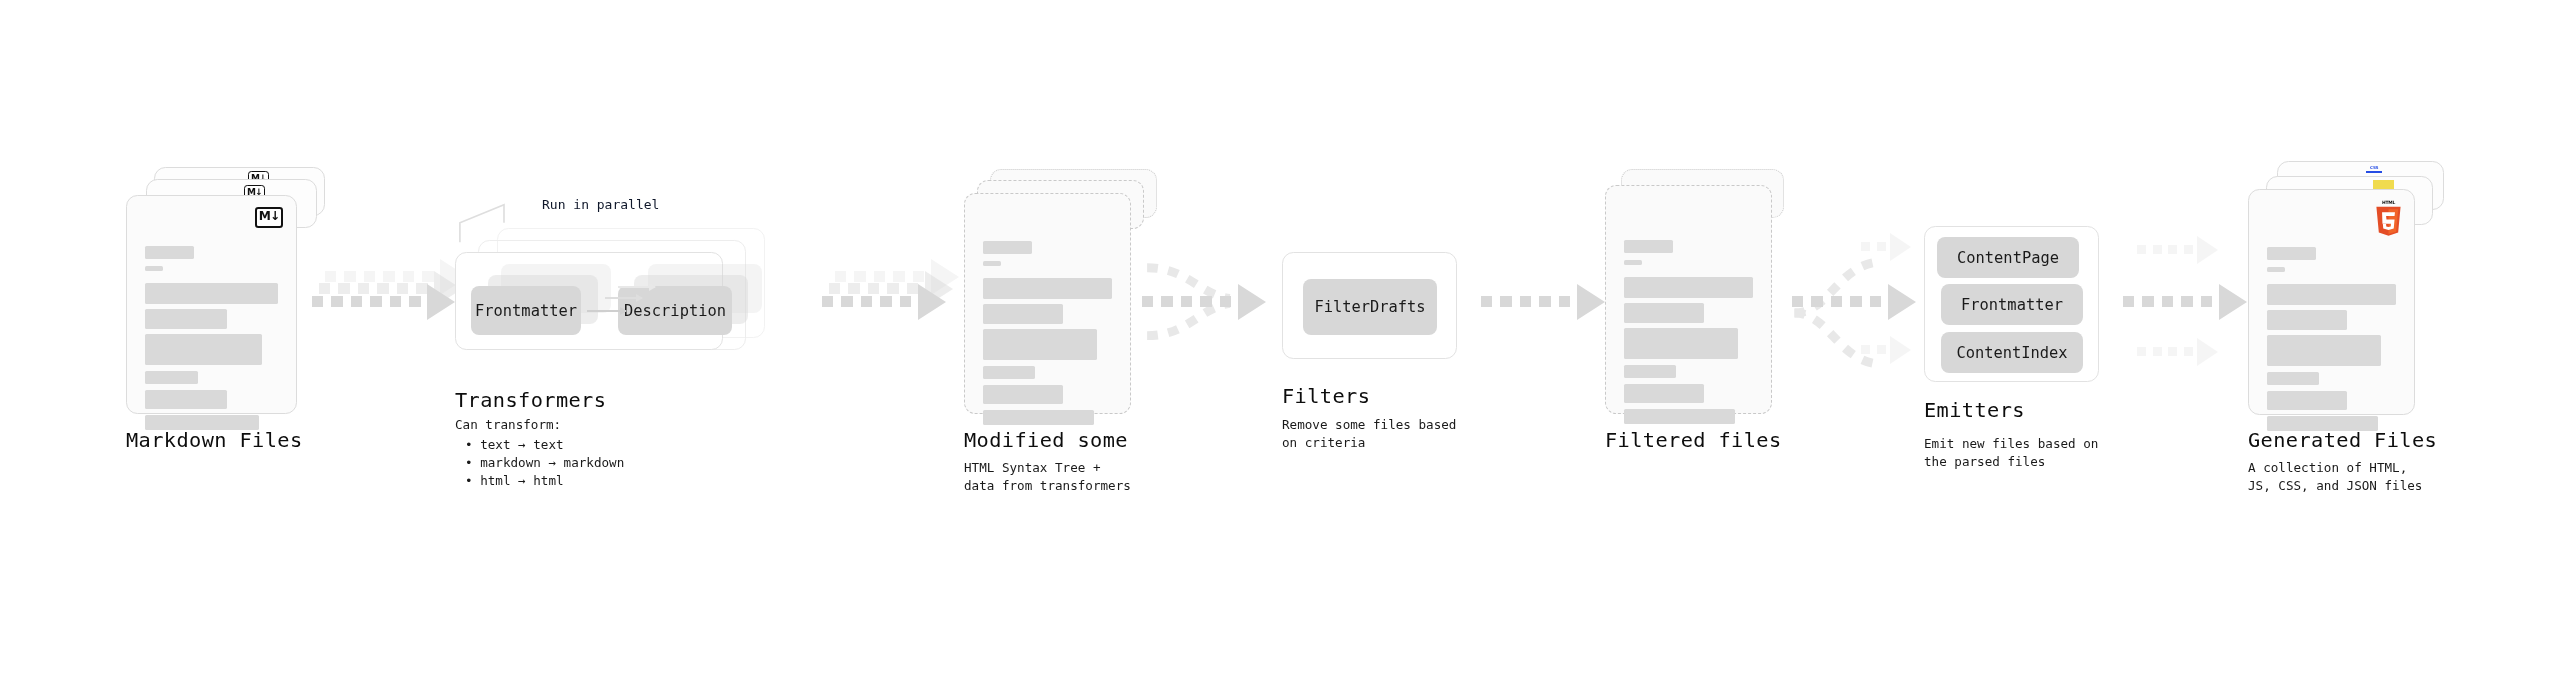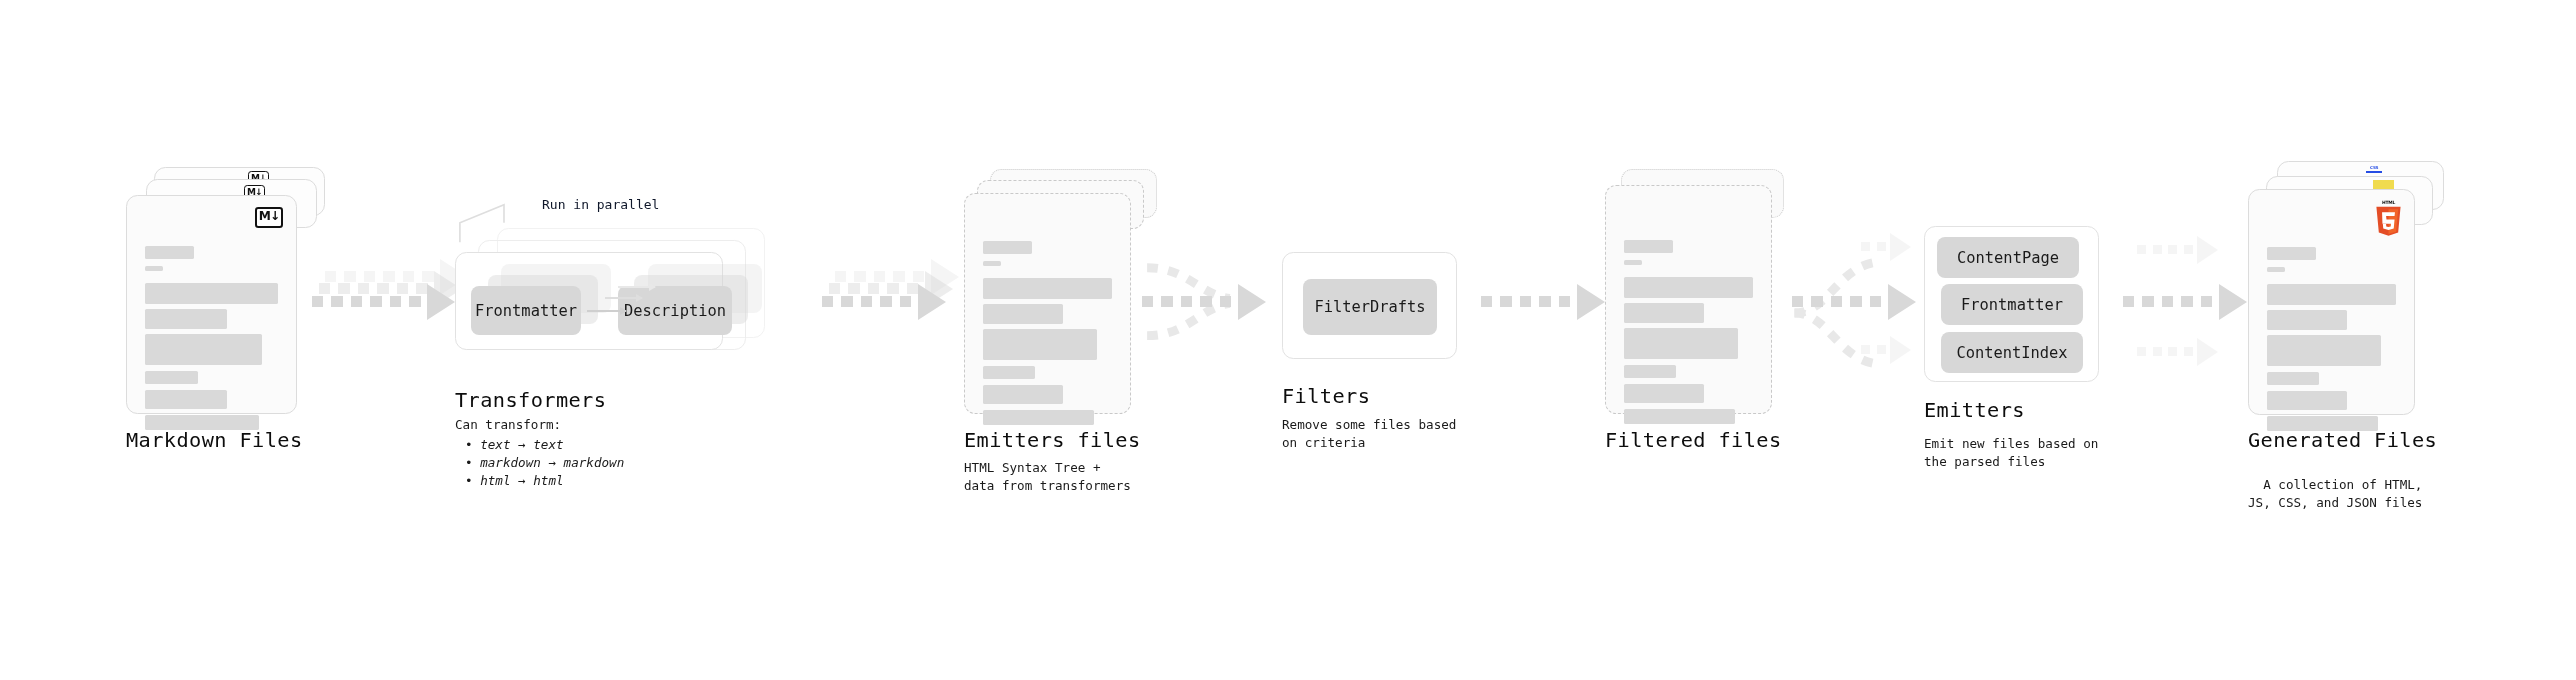--- a/index.html
+++ b/index.html
@@ -87,21 +87,21 @@
   .branch{position:absolute;pointer-events:none;}
 
   
   .title{
     position:absolute;white-space:nowrap;
     color:#0d0d0d;font-size:20.3px;letter-spacing:0.4px;
   }
   .sub{
     position:absolute;color:#1a1a1a;font-size:12.6px;line-height:18px;white-space:pre;
   }
-  .bullets{position:absolute;color:#1a1a1a;font-size:12.6px;line-height:18px;font-style:italic;}
+  .bullets{position:absolute;color:#1a1a1a;font-size:12.6px;line-height:18px;}
   .bullets .li{white-space:pre;}
 
   
   .parallel-label{
     position:absolute;color:#0f172a;font-size:13px;white-space:nowrap;margin-left:32px;
   }
 </style>
 </head>
 <body>
 
@@ -227,21 +227,21 @@
         <div class="bar" style="width:18px;height:4.9px;margin-bottom:11.4px;"></div>
         <div class="bar" style="width:100%;height:21px;margin-bottom:5.7px;"></div>
         <div class="bar" style="width:62%;height:19.5px;margin-bottom:5.7px;"></div>
         <div class="bar" style="width:88%;height:31px;margin-bottom:5.7px;"></div>
         <div class="bar" style="width:40%;height:13px;margin-bottom:5.7px;"></div>
         <div class="bar" style="width:62%;height:19.5px;margin-bottom:5.7px;"></div>
         <div class="bar" style="width:86%;height:14.6px;"></div>
       </div>
     </div>
   </div>
-  <div class="title" style="left:964px;top:428px;">Emitters files</div>
+  <div class="title" style="left:964px;top:428px;">Modified some</div>
   <div class="sub" style="left:964px;top:459px;">HTML Syntax Tree +
 data from transformers</div>
 
   <div>
     <svg class="branch" style="left:1142px;top:258px;" width="130" height="89" viewBox="0 0 160 110">
       <path d="M6,12 C56,12 70,45 108,50" fill="none" stroke="#e8e8e8" stroke-width="11" stroke-linecap="butt" stroke-dasharray="13 13"></path>
       <path d="M6,96 C56,96 70,62 108,56" fill="none" stroke="#e8e8e8" stroke-width="11" stroke-linecap="butt" stroke-dasharray="13 13"></path>
     </svg>
     <div class="flow" style="left:1142px;top:296px;">
       <div class="dash"></div>
@@ -366,17 +366,17 @@
         <div class="bar" style="width:100%;height:21px;margin-bottom:5.7px;"></div>
         <div class="bar" style="width:62%;height:19.5px;margin-bottom:5.7px;"></div>
         <div class="bar" style="width:88%;height:31px;margin-bottom:5.7px;"></div>
         <div class="bar" style="width:40%;height:13px;margin-bottom:5.7px;"></div>
         <div class="bar" style="width:62%;height:19.5px;margin-bottom:5.7px;"></div>
         <div class="bar" style="width:86%;height:14.6px;"></div>
       </div>
     </div>
   </div>
   <div class="title" style="left:2248px;top:428px;">Generated Files</div>
-  <div class="sub" style="left:2248px;top:476px;text-align:right;">A collection of HTML,
+  <div class="sub" style="left:2248px;top:459px;">A collection of HTML,
 JS, CSS, and JSON files</div>
 
 </div>
 
 
 </body></html>

